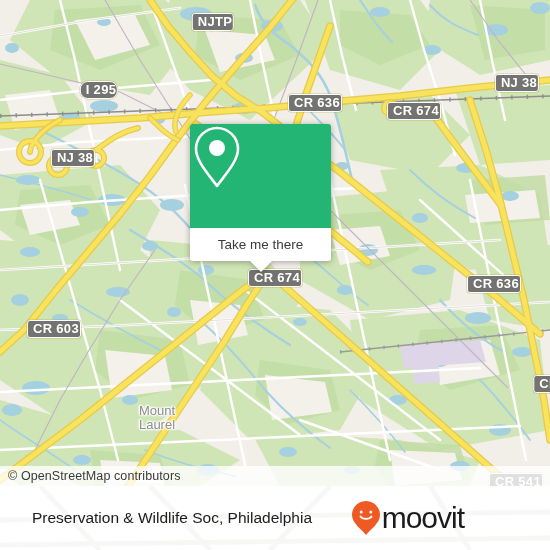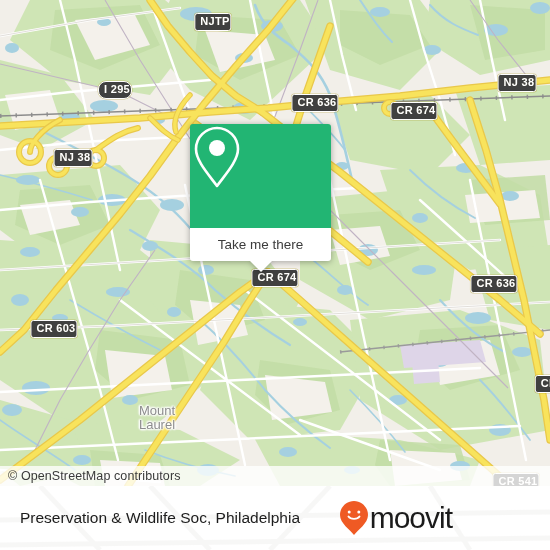--- a/index.html
+++ b/index.html
@@ -10,25 +10,25 @@
   }
   #app{position:relative;width:550px;height:550px;overflow:hidden;background:#fff;}
 
   
   .map{position:absolute;left:0;top:0;width:550px;height:486px;overflow:hidden;background:#f2efe9;}
   .map svg{position:absolute;left:0;top:0;}
 
   
   .shield{
     position:absolute;
-    background:#404040;
+    background:#737373;
     border:1.6px solid #ffffff;
     border-radius:3px;
     color:#ffffff;
-    font-size:11px;
+    font-size:13px;
     font-weight:bold;
     letter-spacing:.3px;
     line-height:13px;
     padding:1px 1px 2px 5px;
     white-space:nowrap;
     text-shadow:0 0 1px rgba(120,100,0,.25);
     box-shadow:0 0 0 .5px rgba(170,150,30,.45);
     transform:translate(-50%,-50%);
   }
 
@@ -80,21 +80,21 @@
     font-size:12.5px;color:#3a3a3a;padding-left:8px;letter-spacing:.1px;
   }
 
   
   .footer{
     position:absolute;left:0;top:486px;width:550px;height:64px;
     background:#ffffff;overflow:hidden;
   }
   .footer-ghost{position:absolute;left:0;top:-486px;opacity:.10;}
   .footer-inner{
-    position:absolute;left:0;top:0;width:466px;height:64px;
+    position:absolute;left:12px;top:0;width:466px;height:64px;
     display:flex;align-items:center;justify-content:space-between;
     padding:0 14px 0 20px;box-sizing:border-box;
   }
   .footer-title{font-size:15.5px;color:#1c1c1c;white-space:nowrap;}
   .brand{display:flex;align-items:center;gap:1px;}
   .brand-word{
     font-size:30px;color:#1b1b1b;letter-spacing:-1px;
     font-weight:normal;line-height:30px;text-align:right;
   }
 </style>
@@ -343,21 +343,21 @@
             <path d="M190,95 C178,108 172,120 176,132"></path>
             <path d="M150,118 C160,128 168,136 178,140"></path>
           </g>
         </g>
 
       </g>
     </svg>
 
     <div id="shields">
         <div class="shield" style="left: 213px; top: 22px;">NJTP</div>
-        <div class="shield" style="left: 115px; top: 90px; border-radius: 8px;">I 295</div>
+        <div class="shield" style="left: 99px; top: 90px; border-radius: 8px;">I 295</div>
         <div class="shield" style="left: 315px; top: 103px;">CR 636</div>
         <div class="shield" style="left: 414px; top: 111px;">CR 674</div>
         <div class="shield" style="left: 517px; top: 83px;">NJ 38</div>
         <div class="shield" style="left: 73px; top: 158px;">NJ 38</div>
         <div class="shield" style="left: 275px; top: 278px;">CR 674</div>
         <div class="shield" style="left: 494px; top: 284px;">CR 636</div>
         <div class="shield" style="left: 54px; top: 329px;">CR 603</div>
         <div class="shield" style="left: 547px; top: 384px;">CR</div>
         <div class="shield" style="left: 516px; top: 482px;">CR 541</div>
       </div>

